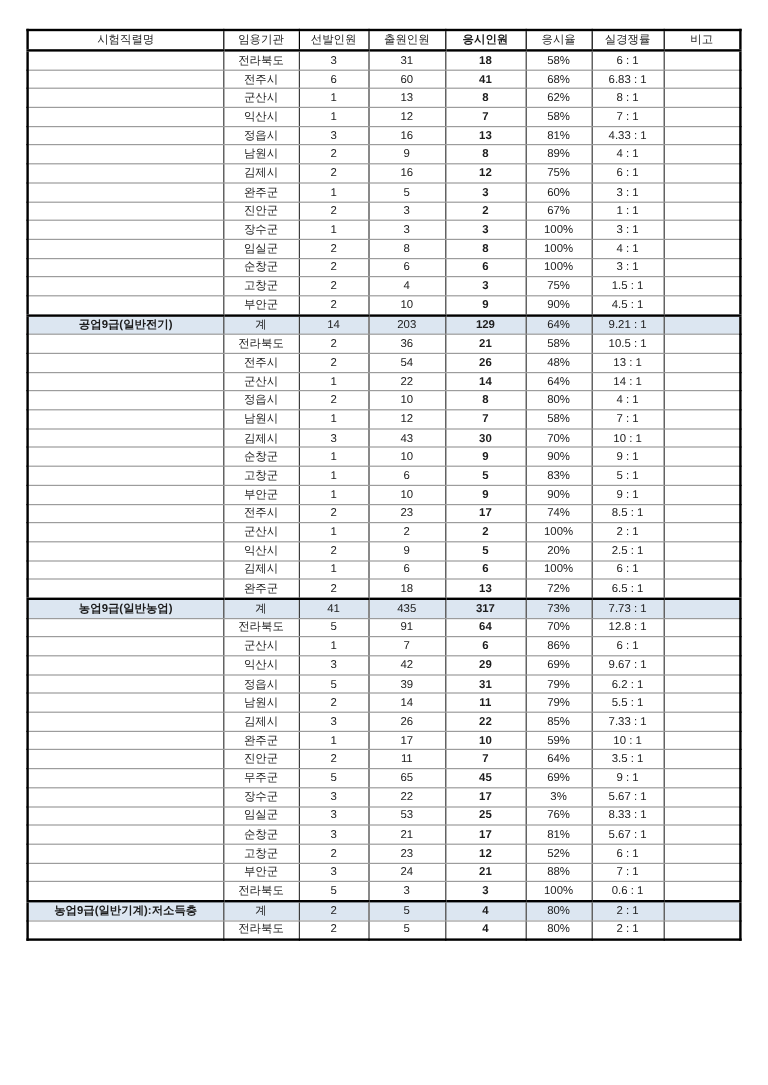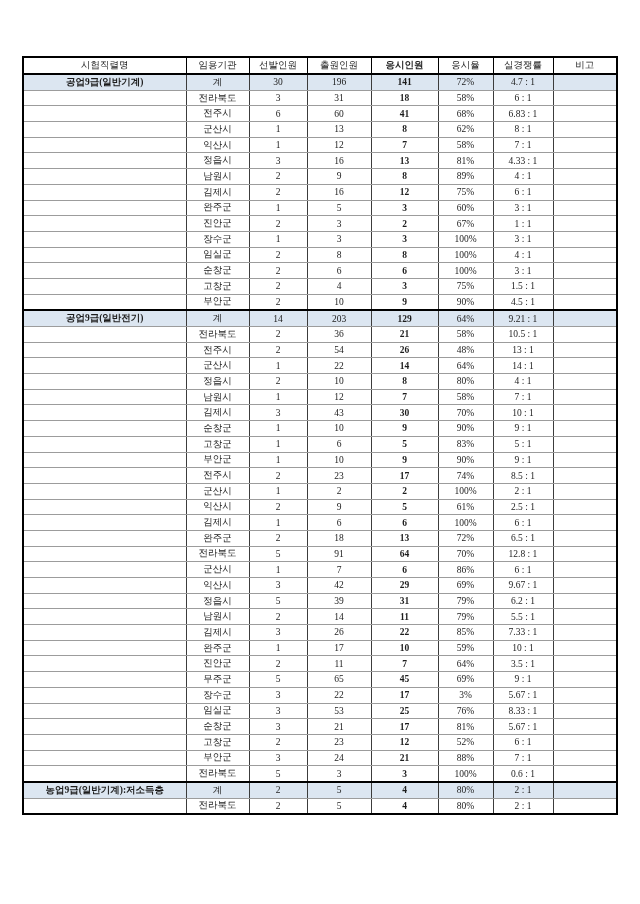--- a/index.html
+++ b/index.html
@@ -18,25 +18,24 @@
     height: 904px;
     background: #ffffff;
   }
   table.stats {
     position: absolute;
     left: 22px;
     top: 24px;
     width: 594px;
     border-collapse: collapse;
     table-layout: fixed;
-    font-family: Liberation Serif, serif;
+    font-family: Liberation Sans, sans-serif;
     font-size: 9.5px;
     color: #1c1c1c;
     border: 2px solid #000000;
-    margin-top: 32px;
   }
   table.stats th {
     height: 15px;
     padding: 0 2px;
     text-align: center;
     vertical-align: middle;
     font-weight: 400;
     white-space: nowrap;
     overflow: hidden;
     border-left: 1px solid #000000;
@@ -92,30 +91,20 @@
           <th>임용기관</th>
           <th>선발인원</th>
           <th>출원인원</th>
           <th class="bold-col">응시인원</th>
           <th>응시율</th>
           <th>실경쟁률</th>
           <th>비고</th>
         </tr>
     </thead>
     <tbody id="table-body">
-        <tr class="total-row">
-          <td class="col-series">공업9급(일반기계)</td>
-          <td class="col-agency">계</td>
-          <td class="col-selected">30</td>
-          <td class="col-applied">196</td>
-          <td class="col-attended">141</td>
-          <td class="col-rate">72%</td>
-          <td class="col-ratio">4.7 : 1</td>
-          <td class="col-note"></td>
-        </tr>
         <tr>
           <td class="col-series"></td>
           <td class="col-agency">전라북도</td>
           <td class="col-selected">3</td>
           <td class="col-applied">31</td>
           <td class="col-attended">18</td>
           <td class="col-rate">58%</td>
           <td class="col-ratio">6 : 1</td>
           <td class="col-note"></td>
         </tr>
@@ -368,21 +357,21 @@
           <td class="col-rate">100%</td>
           <td class="col-ratio">2 : 1</td>
           <td class="col-note"></td>
         </tr>
         <tr>
           <td class="col-series"></td>
           <td class="col-agency">익산시</td>
           <td class="col-selected">2</td>
           <td class="col-applied">9</td>
           <td class="col-attended">5</td>
-          <td class="col-rate">61%</td>
+          <td class="col-rate">20%</td>
           <td class="col-ratio">2.5 : 1</td>
           <td class="col-note"></td>
         </tr>
         <tr>
           <td class="col-series"></td>
           <td class="col-agency">김제시</td>
           <td class="col-selected">1</td>
           <td class="col-applied">6</td>
           <td class="col-attended">6</td>
           <td class="col-rate">100%</td>
@@ -390,20 +379,30 @@
           <td class="col-note"></td>
         </tr>
         <tr>
           <td class="col-series"></td>
           <td class="col-agency">완주군</td>
           <td class="col-selected">2</td>
           <td class="col-applied">18</td>
           <td class="col-attended">13</td>
           <td class="col-rate">72%</td>
           <td class="col-ratio">6.5 : 1</td>
+          <td class="col-note"></td>
+        </tr>
+        <tr class="total-row">
+          <td class="col-series">농업9급(일반농업)</td>
+          <td class="col-agency">계</td>
+          <td class="col-selected">41</td>
+          <td class="col-applied">435</td>
+          <td class="col-attended">317</td>
+          <td class="col-rate">73%</td>
+          <td class="col-ratio">7.73 : 1</td>
           <td class="col-note"></td>
         </tr>
         <tr>
           <td class="col-series"></td>
           <td class="col-agency">전라북도</td>
           <td class="col-selected">5</td>
           <td class="col-applied">91</td>
           <td class="col-attended">64</td>
           <td class="col-rate">70%</td>
           <td class="col-ratio">12.8 : 1</td>

